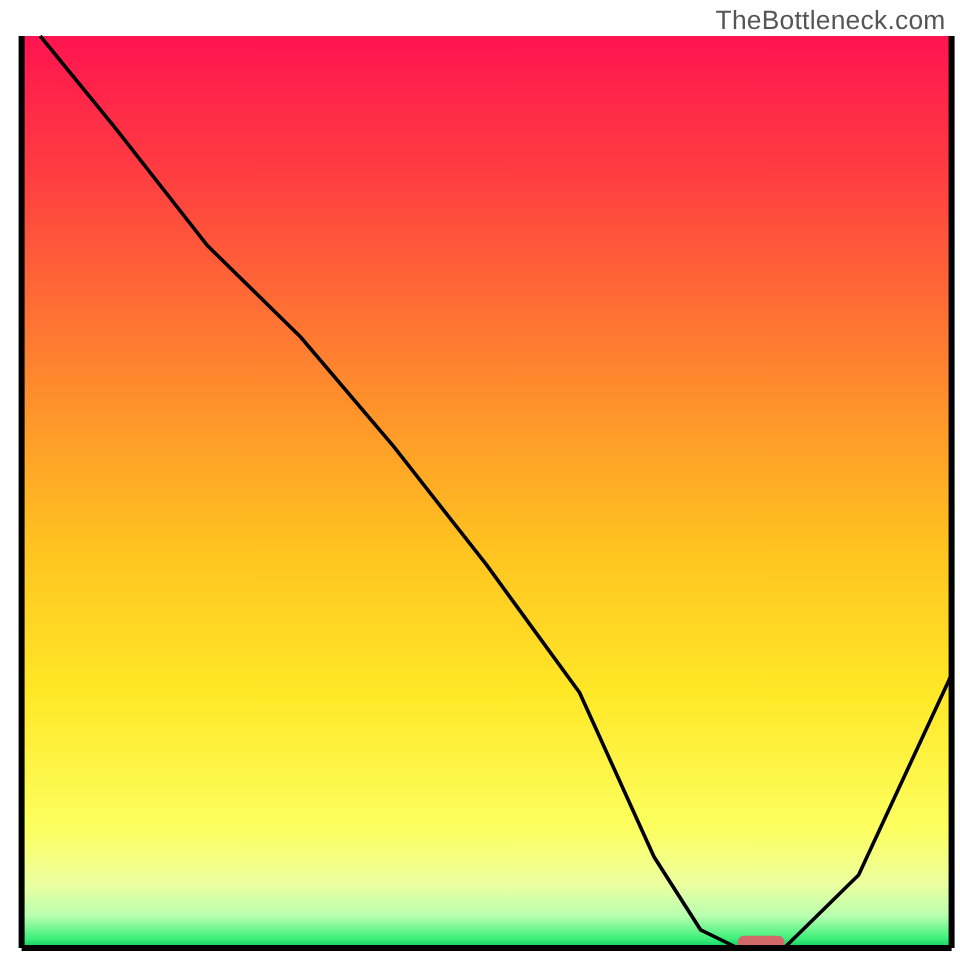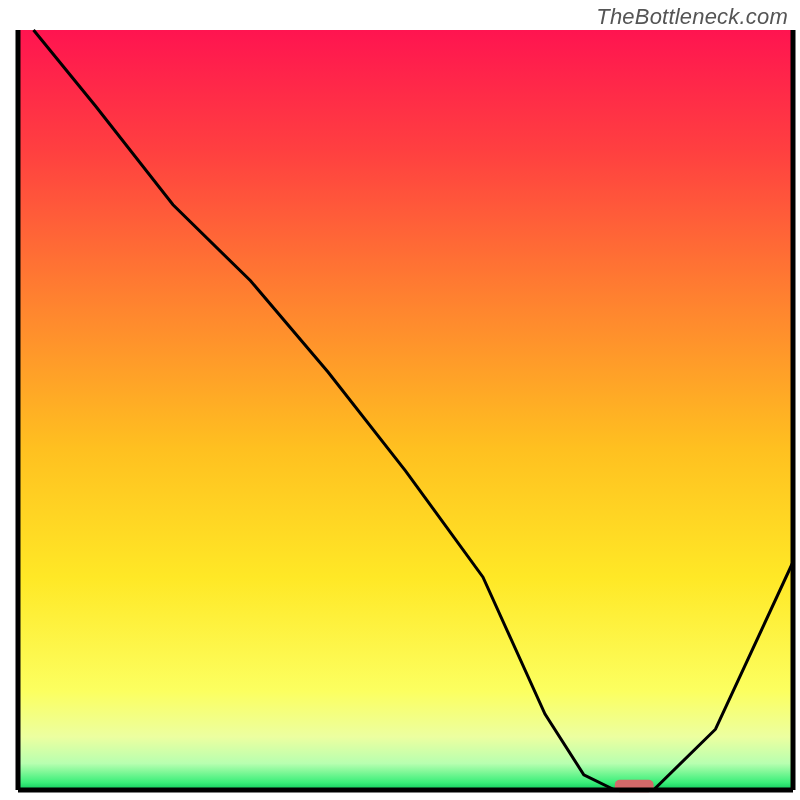--- a/index.html
+++ b/index.html
@@ -7,21 +7,20 @@
     padding: 0;
     width: 800px;
     height: 800px;
     background: #ffffff;
     font-family: Arial, Helvetica, sans-serif;
   }
   .container {
     position: relative;
     width: 800px;
     height: 800px;
-    font-style: italic;
   }
   .watermark {
     position: absolute;
     top: 4px;
     right: 12px;
     color: #555555;
     font-size: 22px;
     font-weight: 400;
     letter-spacing: 0.2px;
     z-index: 5;

